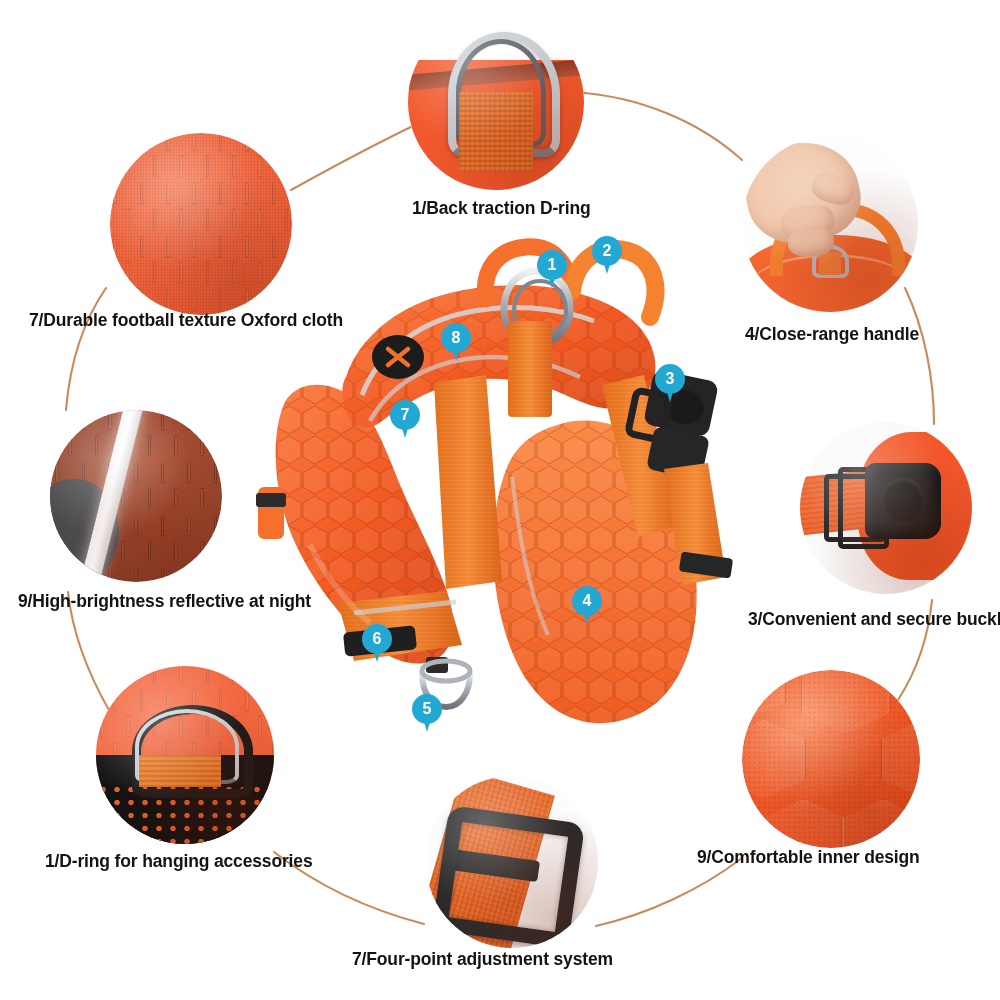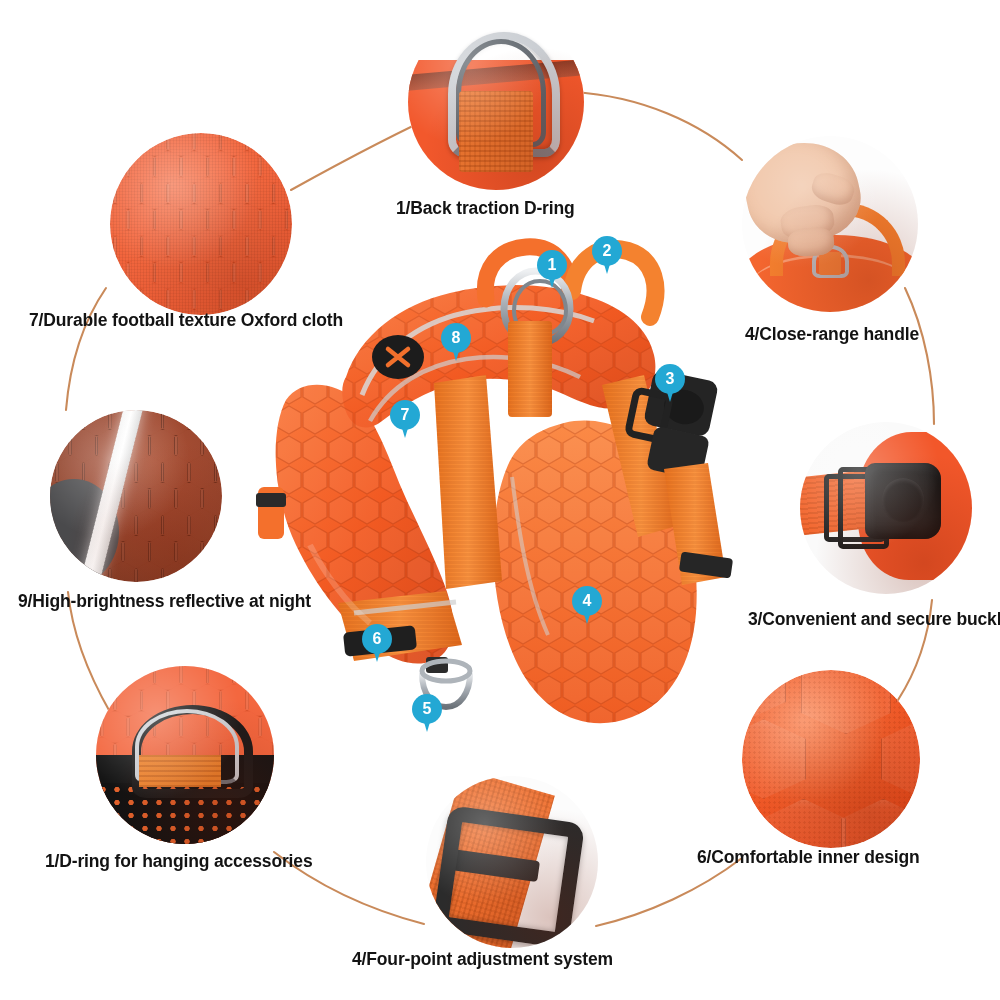--- a/index.html
+++ b/index.html
@@ -316,21 +316,21 @@
     <div class="circle" style="left:408px;top:14px;width:176px;height:176px;">
       <div class="inner c1-bg">
         <div class="c1-fabric"></div>
         <div class="c1-stripe"></div>
         <div class="c1-ring"></div>
         <div class="c1-ring2"></div>
         <div class="c1-webbing"></div>
       </div>
       <div class="shade"></div>
     </div>
-    <div class="label" style="left:396px;top:199px;text-align:center;">1/Back traction D-ring</div>
+    <div class="label" style="left:412px;top:199px;text-align:center;">1/Back traction D-ring</div>
   </div>
 
   <div class="feature">
     <div class="circle" style="left:742px;top:136px;width:176px;height:176px;">
       <div class="inner c2-bg">
         <div class="c2-body"></div>
         <div class="c2-ring"></div>
         <div class="c2-tab"></div>
         <div class="c2-handle"></div>
         <div class="c2-hand"></div>
@@ -365,33 +365,33 @@
           <div class="c4-cell" style="left:6%;top:34%;width:34%;height:32%;"></div>
           <div class="c4-cell" style="left:70%;top:34%;width:34%;height:32%;"></div>
           <div class="c4-cell" style="left:22%;top:66%;width:34%;height:32%;"></div>
           <div class="c4-cell" style="left:54%;top:66%;width:34%;height:32%;"></div>
           <div class="c4-cell" style="left:2%;top:6%;width:30%;height:28%;"></div>
           <div class="c4-cell" style="left:76%;top:6%;width:30%;height:28%;"></div>
         </div>
       <div class="pebble"></div>
       <div class="shade"></div>
     </div>
-    <div class="label" style="left:697px;top:848px;">6/Comfortable inner design</div>
+    <div class="label" style="left:697px;top:848px;">9/Comfortable inner design</div>
   </div>
 
   <div class="feature">
     <div class="circle" style="left:426px;top:776px;width:172px;height:172px;">
       <div class="inner c5-bg">
         <div class="c5-strap"></div>
         <div class="c5-bar"></div>
         <div class="c5-slider"></div>
       </div>
       <div class="shade"></div>
     </div>
-    <div class="label" style="left:352px;top:950px;">4/Four-point adjustment system</div>
+    <div class="label" style="left:352px;top:950px;">7/Four-point adjustment system</div>
   </div>
 
   <div class="feature">
     <div class="circle" style="left:96px;top:666px;width:178px;height:178px;">
       <div class="inner" style="background:#f2562a;">
         <div class="hexgrid" id="hex6">
             <i style="left:13.2px;top:26.52px;width:30px;height:34px;"></i>
             <i style="left:39.599999999999994px;top:26.52px;width:30px;height:34px;"></i>
             <i style="left:66px;top:26.52px;width:30px;height:34px;"></i>
             <i style="left:92.4px;top:26.52px;width:30px;height:34px;"></i>

